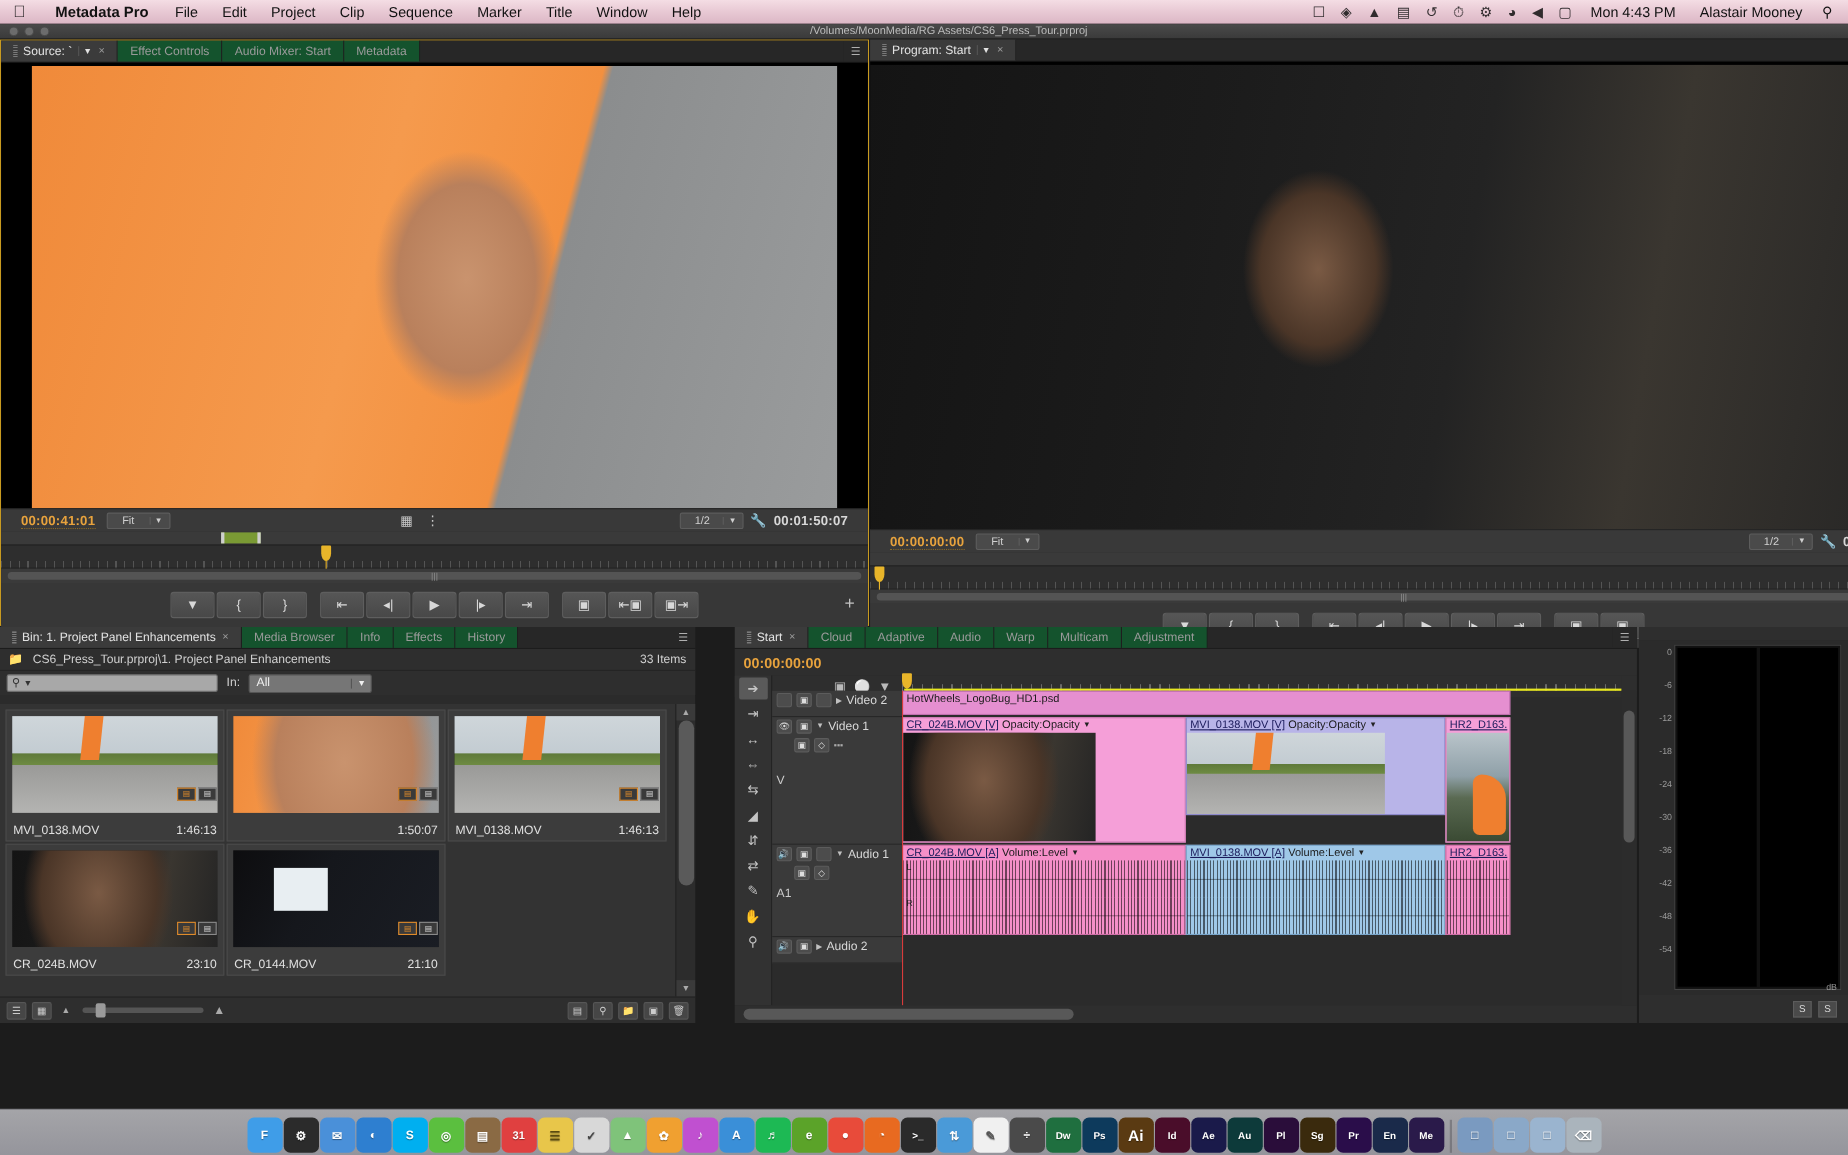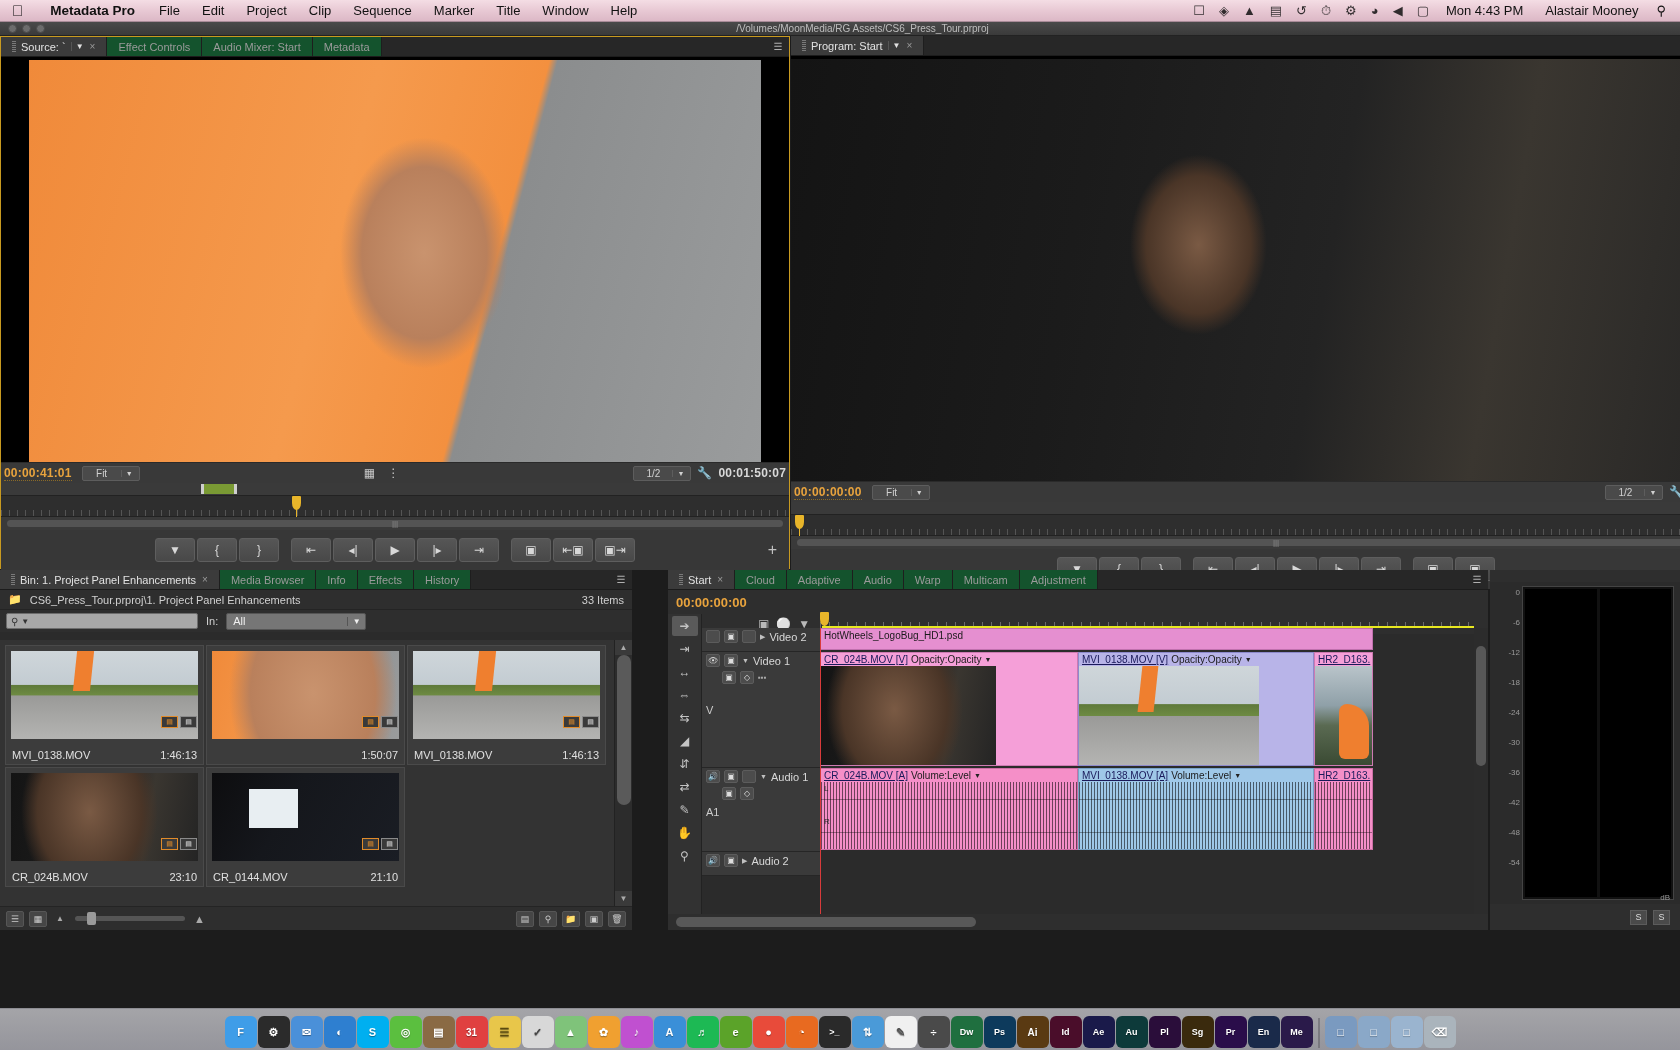--- a/index.html
+++ b/index.html
@@ -74,21 +74,21 @@
   }
 
   
   #srcPanel { left:0; top:36px; width:790px; height:533px; border:1px solid #c89a20; }
   #pgmPanel { left:791px; top:36px; width:970px; height:533px; }
 
   .mon-video { background:#000; position:relative; overflow:hidden; }
 
   .mon-ctrl {
     height: 21px; background:#393939;
-    display:flex; align-items:center; padding:0 3px;
+    display:flex; align-items:center; padding:0 18px;
     border-top:1px solid #2a2a2a;
     font-size: 11px;
   }
   .tc { color:#e8a33d; font-weight:bold; font-size:12px;
         letter-spacing:.2px; border-bottom:1px dotted #8a6a28; }
   .tc.plain { color:#d8d8d8; border-bottom:none; }
   .dropdown {
     display:inline-flex; align-items:center;
     height:15px; min-width:58px; padding:0 2px 0 0;
     background:#4a4a4a; border:1px solid #5d5d5d; border-radius:2px;
@@ -163,21 +163,21 @@
     padding:0 6px; gap:8px;
   }
   .sfield {
     width:192px; height:16px; background:#a8a8a8;
     border:1px solid #6d6d6d; border-radius:2px;
     display:flex; align-items:center; padding:0 4px;
     font-size:10px; color:#333;
   }
   .bin-search .inlbl { font-size:11px; color:#d0d0d0; }
   .infilter {
-    width:140px; height:17px; background:#767676;
+    width:112px; height:17px; background:#767676;
     border:1px solid #555; border-radius:2px;
     display:flex; align-items:center;
     font-size:11px; color:#f0f0f0;
   }
   .infilter .dv { flex:1; padding-left:6px; }
   .infilter .dar { width:18px; text-align:center; font-size:8px;
                    border-left:1px solid #555; }
   .bin-grid {
     position:absolute; left:0; top:70px; right:18px; bottom:24px;
     background:#333; padding:4px; overflow:hidden;
@@ -769,21 +769,21 @@
         <span class="cfx">Opacity:Opacity</span>
         <span style="font-size:7px;color:#222;">▼</span>
       </div>
       <div class="cbody">
         <div style="width:175px;height:100%;">
             <div class="face-dark"></div>
           </div>
       </div>
     </div>
 
-    <div class="clip" style="left:258px;top:24px;width:236px;height:114px;background:#b8b4e8;border:1px solid #8e8acc;">
+    <div class="clip" style="left:258px;top:24px;width:236px;height:89px;background:#b8b4e8;border:1px solid #8e8acc;">
       <div class="chdr">
         <span class="cname">MVI_0138.MOV [V]</span>
         <span class="cfx">Opacity:Opacity</span>
         <span style="font-size:7px;color:#222;">▼</span>
       </div>
       <div class="cbody">
         <div style="width:180px;height:100%;">
             <div class="scene-track"></div>
           </div>
       </div>
@@ -904,21 +904,21 @@
   <div class="dapp" style="background:#1db954;">♬</div>
   <div class="dapp" style="background:#5ba329;">e</div>
   <div class="dapp" style="background:#e84b3a;">●</div>
   <div class="dapp" style="background:#e86a20;">◔</div>
   <div class="dapp" style="background:#2a2a2a;font-size:9px;">&gt;_</div>
   <div class="dapp" style="background:#4a9ad8;">⇅</div>
   <div class="dapp" style="background:#f0f0f0;color:#555;">✎</div>
   <div class="dapp" style="background:#4a4a4a;">÷</div>
   <div class="dapp" style="background:#1f6f3f;font-size:9px;">Dw</div>
   <div class="dapp" style="background:#0d3a5c;font-size:9px;">Ps</div>
-  <div class="dapp" style="background:#5a3a12;font-size:10px;">Ai</div>
+  <div class="dapp" style="background:#5a3a12;font-size:14px;">Ai</div>
   <div class="dapp" style="background:#4a0d2a;font-size:9px;">Id</div>
   <div class="dapp" style="background:#1a1a4a;font-size:9px;">Ae</div>
   <div class="dapp" style="background:#0d3a3a;font-size:9px;text-align:center;">Au</div>
   <div class="dapp" style="background:#2a0d3a;font-size:9px;">Pl</div>
   <div class="dapp" style="background:#3a2a0d;font-size:9px;">Sg</div>
   <div class="dapp" style="background:#2a0d4a;font-size:9px;">Pr</div>
   <div class="dapp" style="background:#1a2a4a;font-size:9px;">En</div>
   <div class="dapp" style="background:#2a1a4a;font-size:9px;">Me</div>
   <div class="dsep"></div>
   <div class="dapp" style="background:#7a9ac0;">□</div>

